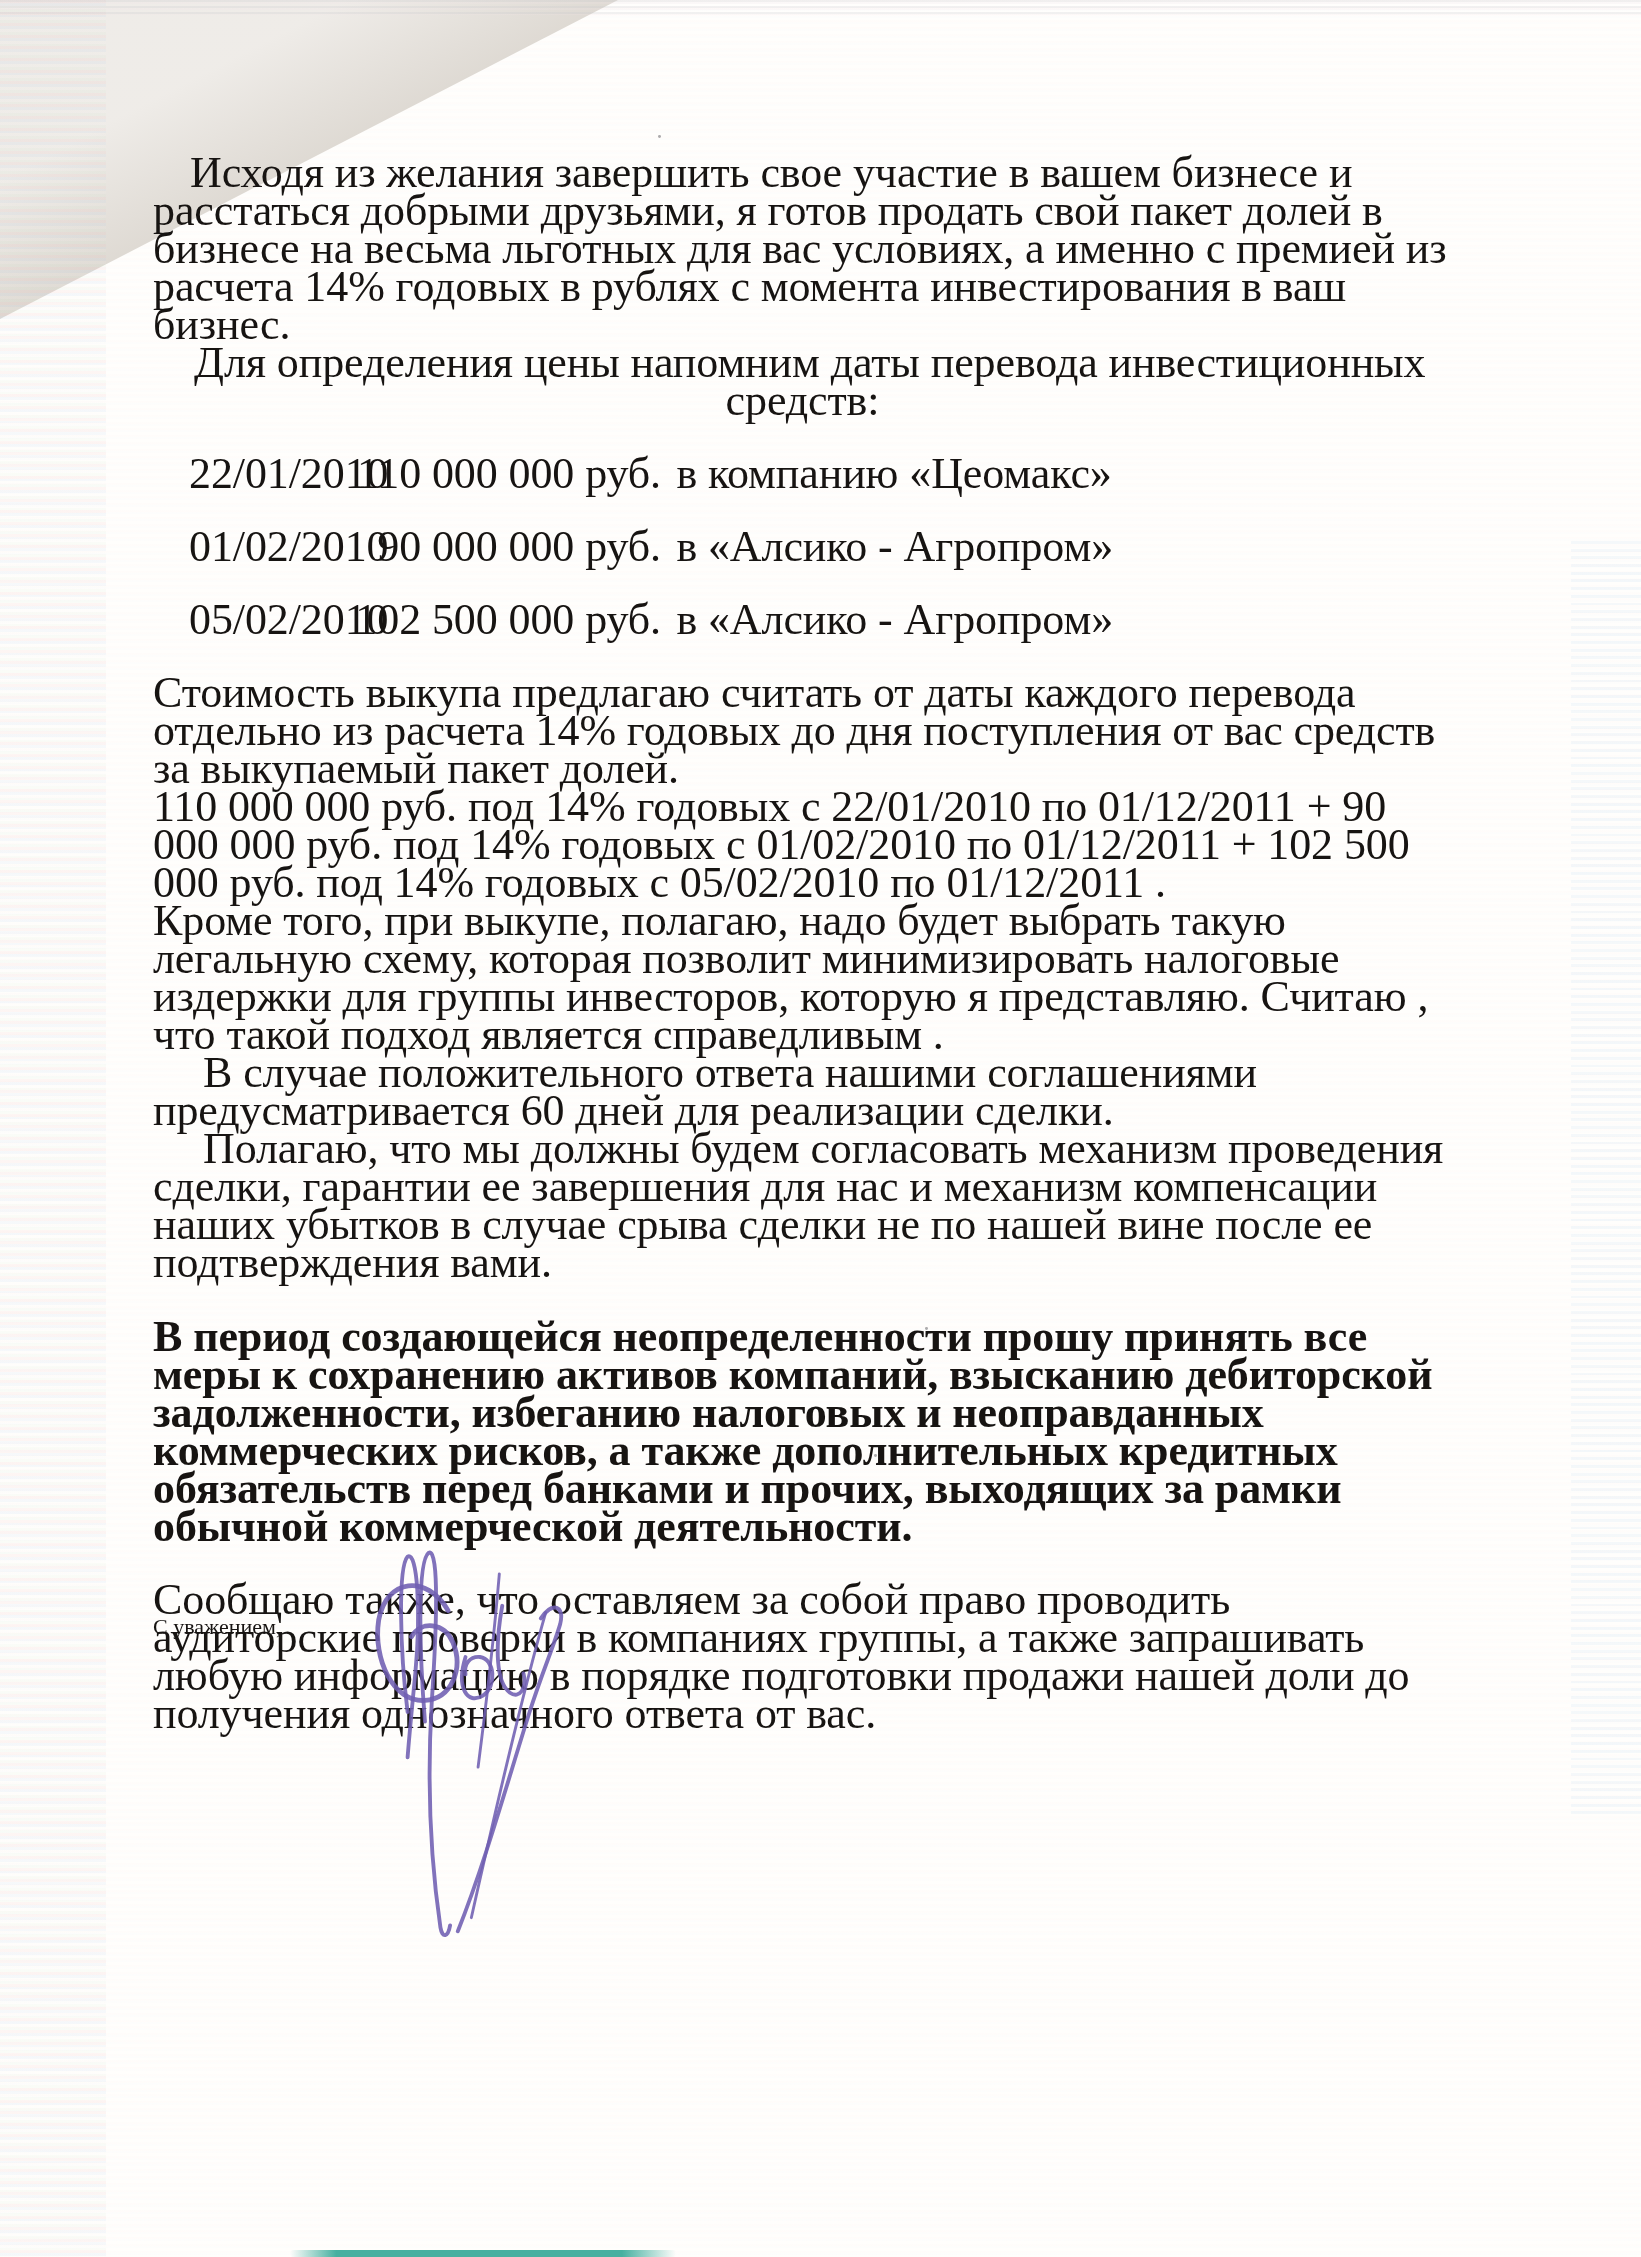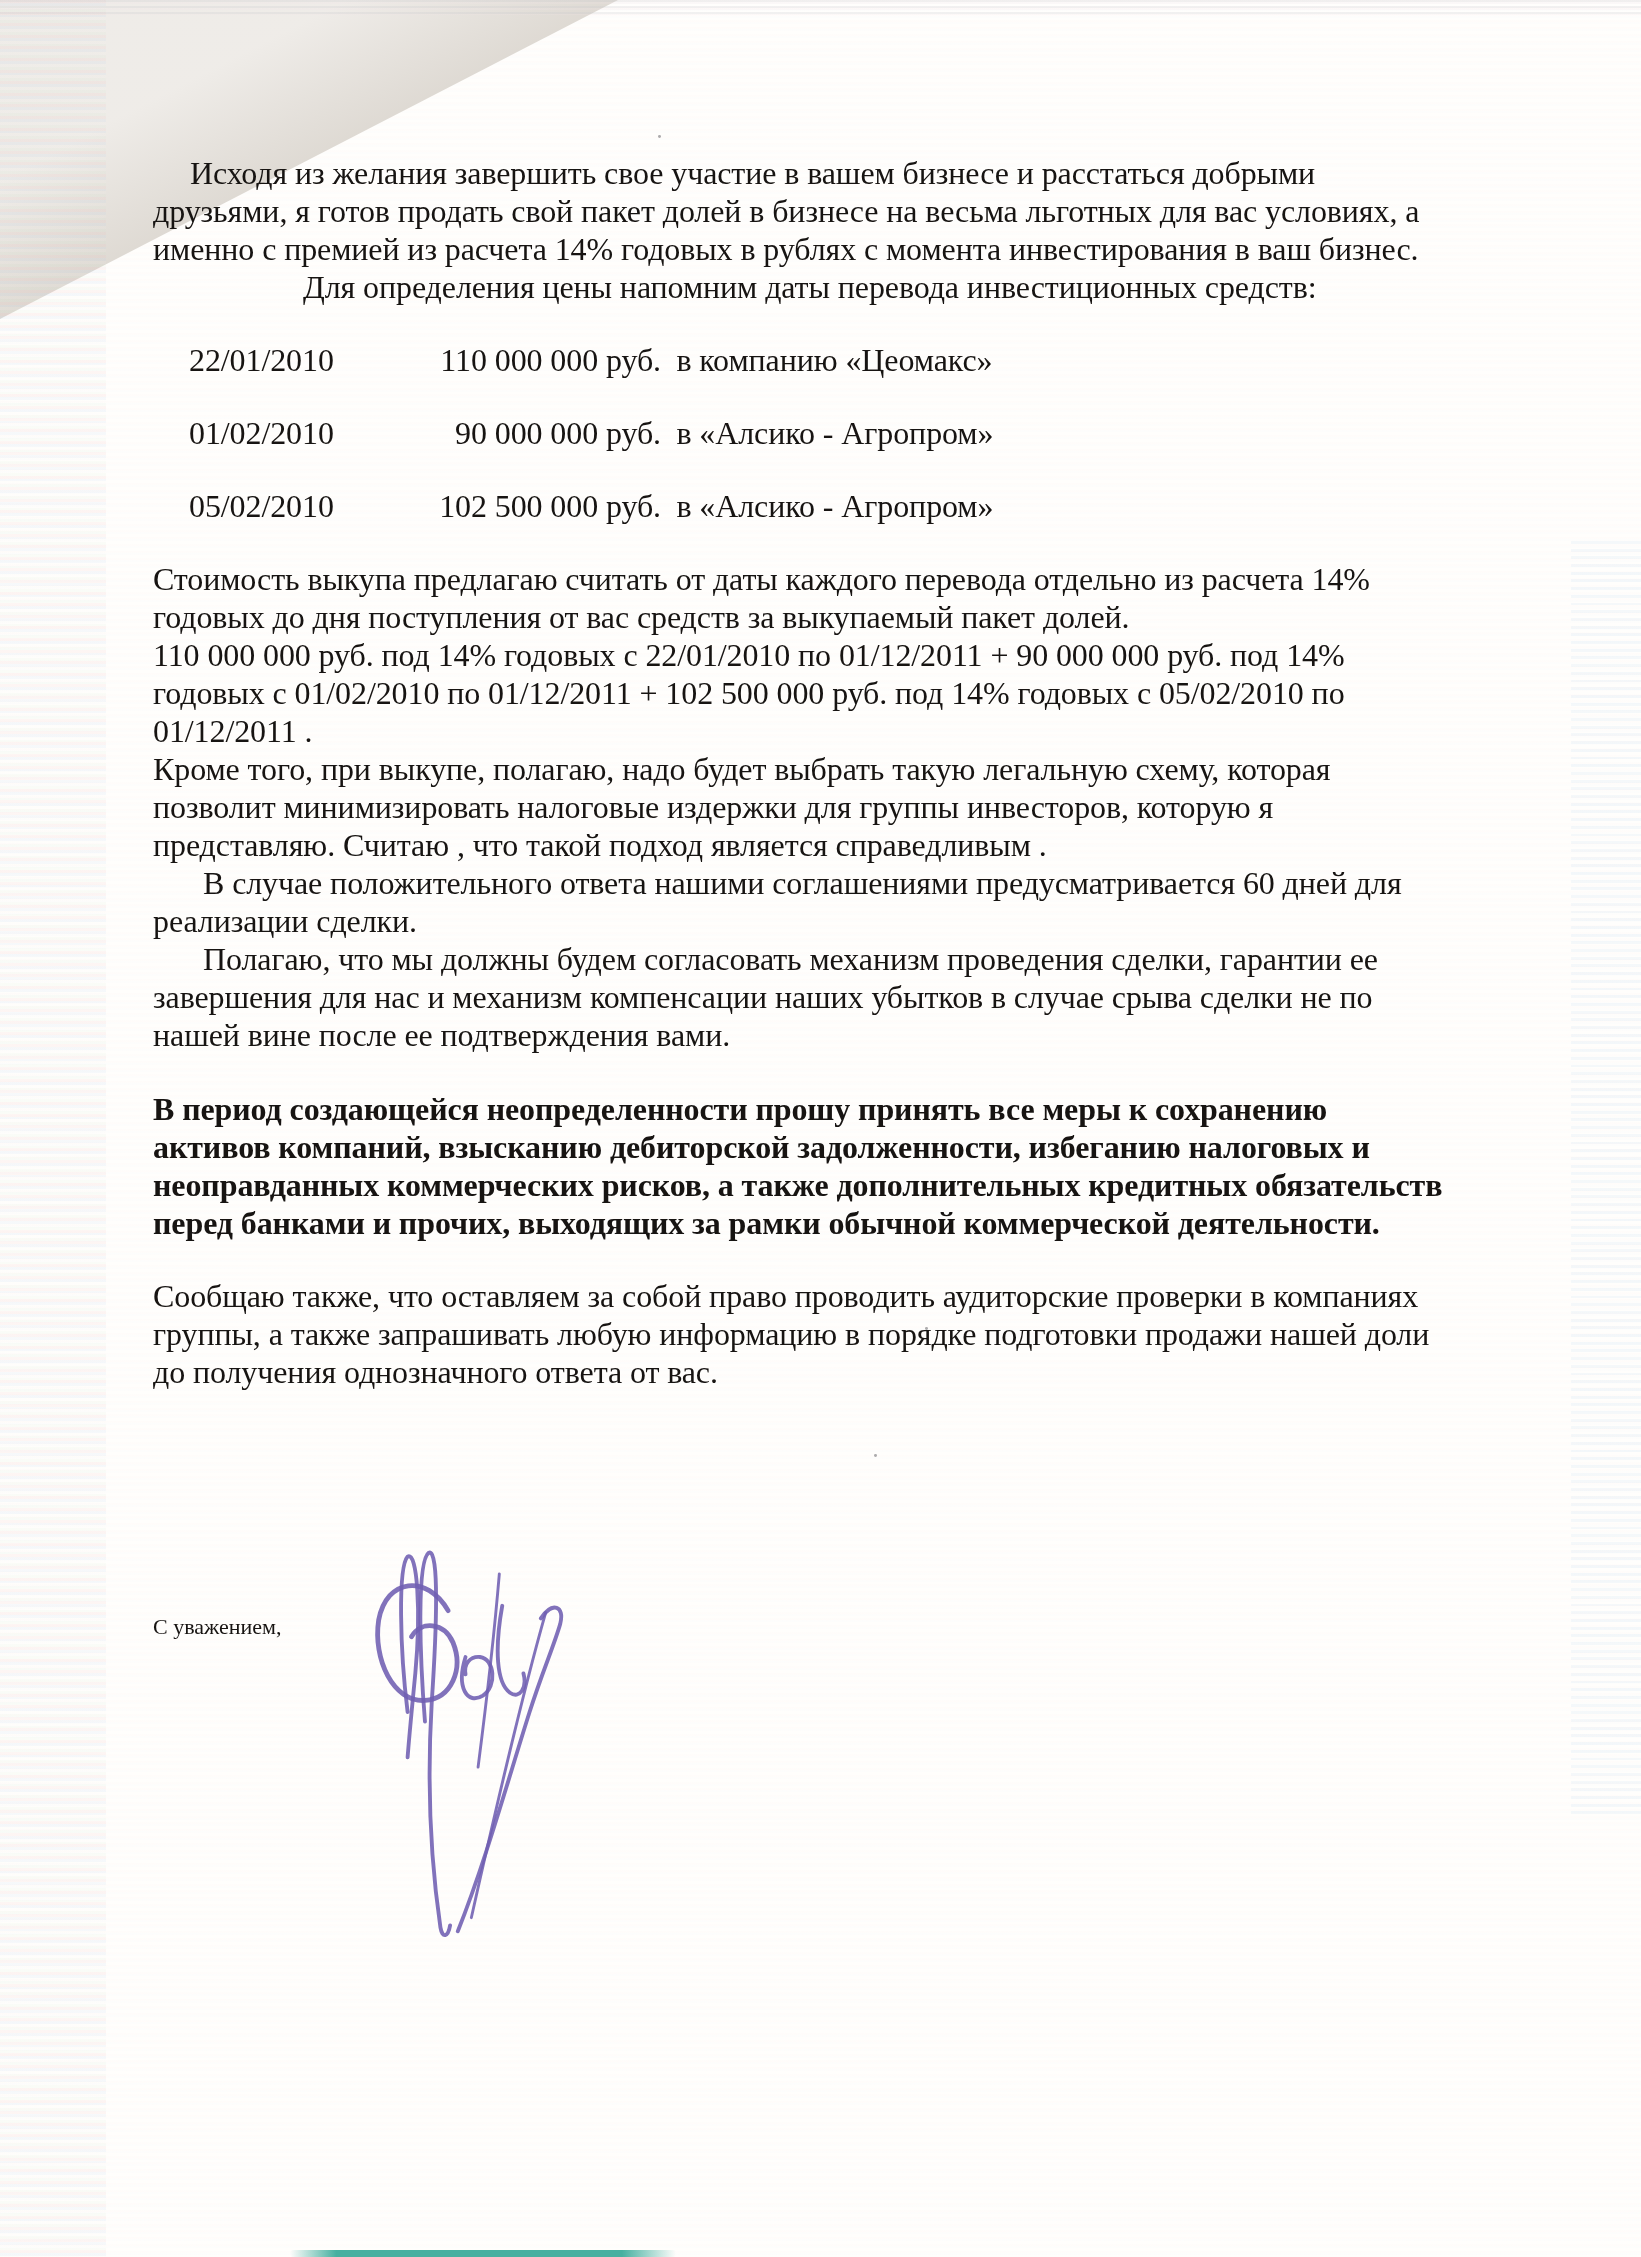--- a/index.html
+++ b/index.html
@@ -49,21 +49,21 @@
       rgba(172,165,156,0.85) 64%,
       rgba(172,165,156,0.0) 69%);
   }
   .teal-strip{
     position:absolute;left:290px;top:2250px;width:386px;height:6.8px;border-radius:2.9px;
   }
   .speck{position:absolute;border-radius:50%;background:rgba(90,90,95,0.5);}
   
   .content{
     position:absolute;left:153px;top:154px;width:1299px;
-    font-size:32px;line-height:38px;
+    font-size:44px;line-height:38px;
     letter-spacing:-0.1px;
   }
   .para{margin:0;}
   .indent-p1{text-indent:37px;}
   .indent-sm{text-indent:14.5px;text-align:center;}
   .indent-lg{text-indent:50px;}
   .transfers{margin-top:35px;}
   .trow{padding-left:36px;margin-bottom:35px;white-space:nowrap;}
   .tdate{display:inline-block;width:153px;}
   .tamount{display:inline-block;width:319px;text-align:right;}

